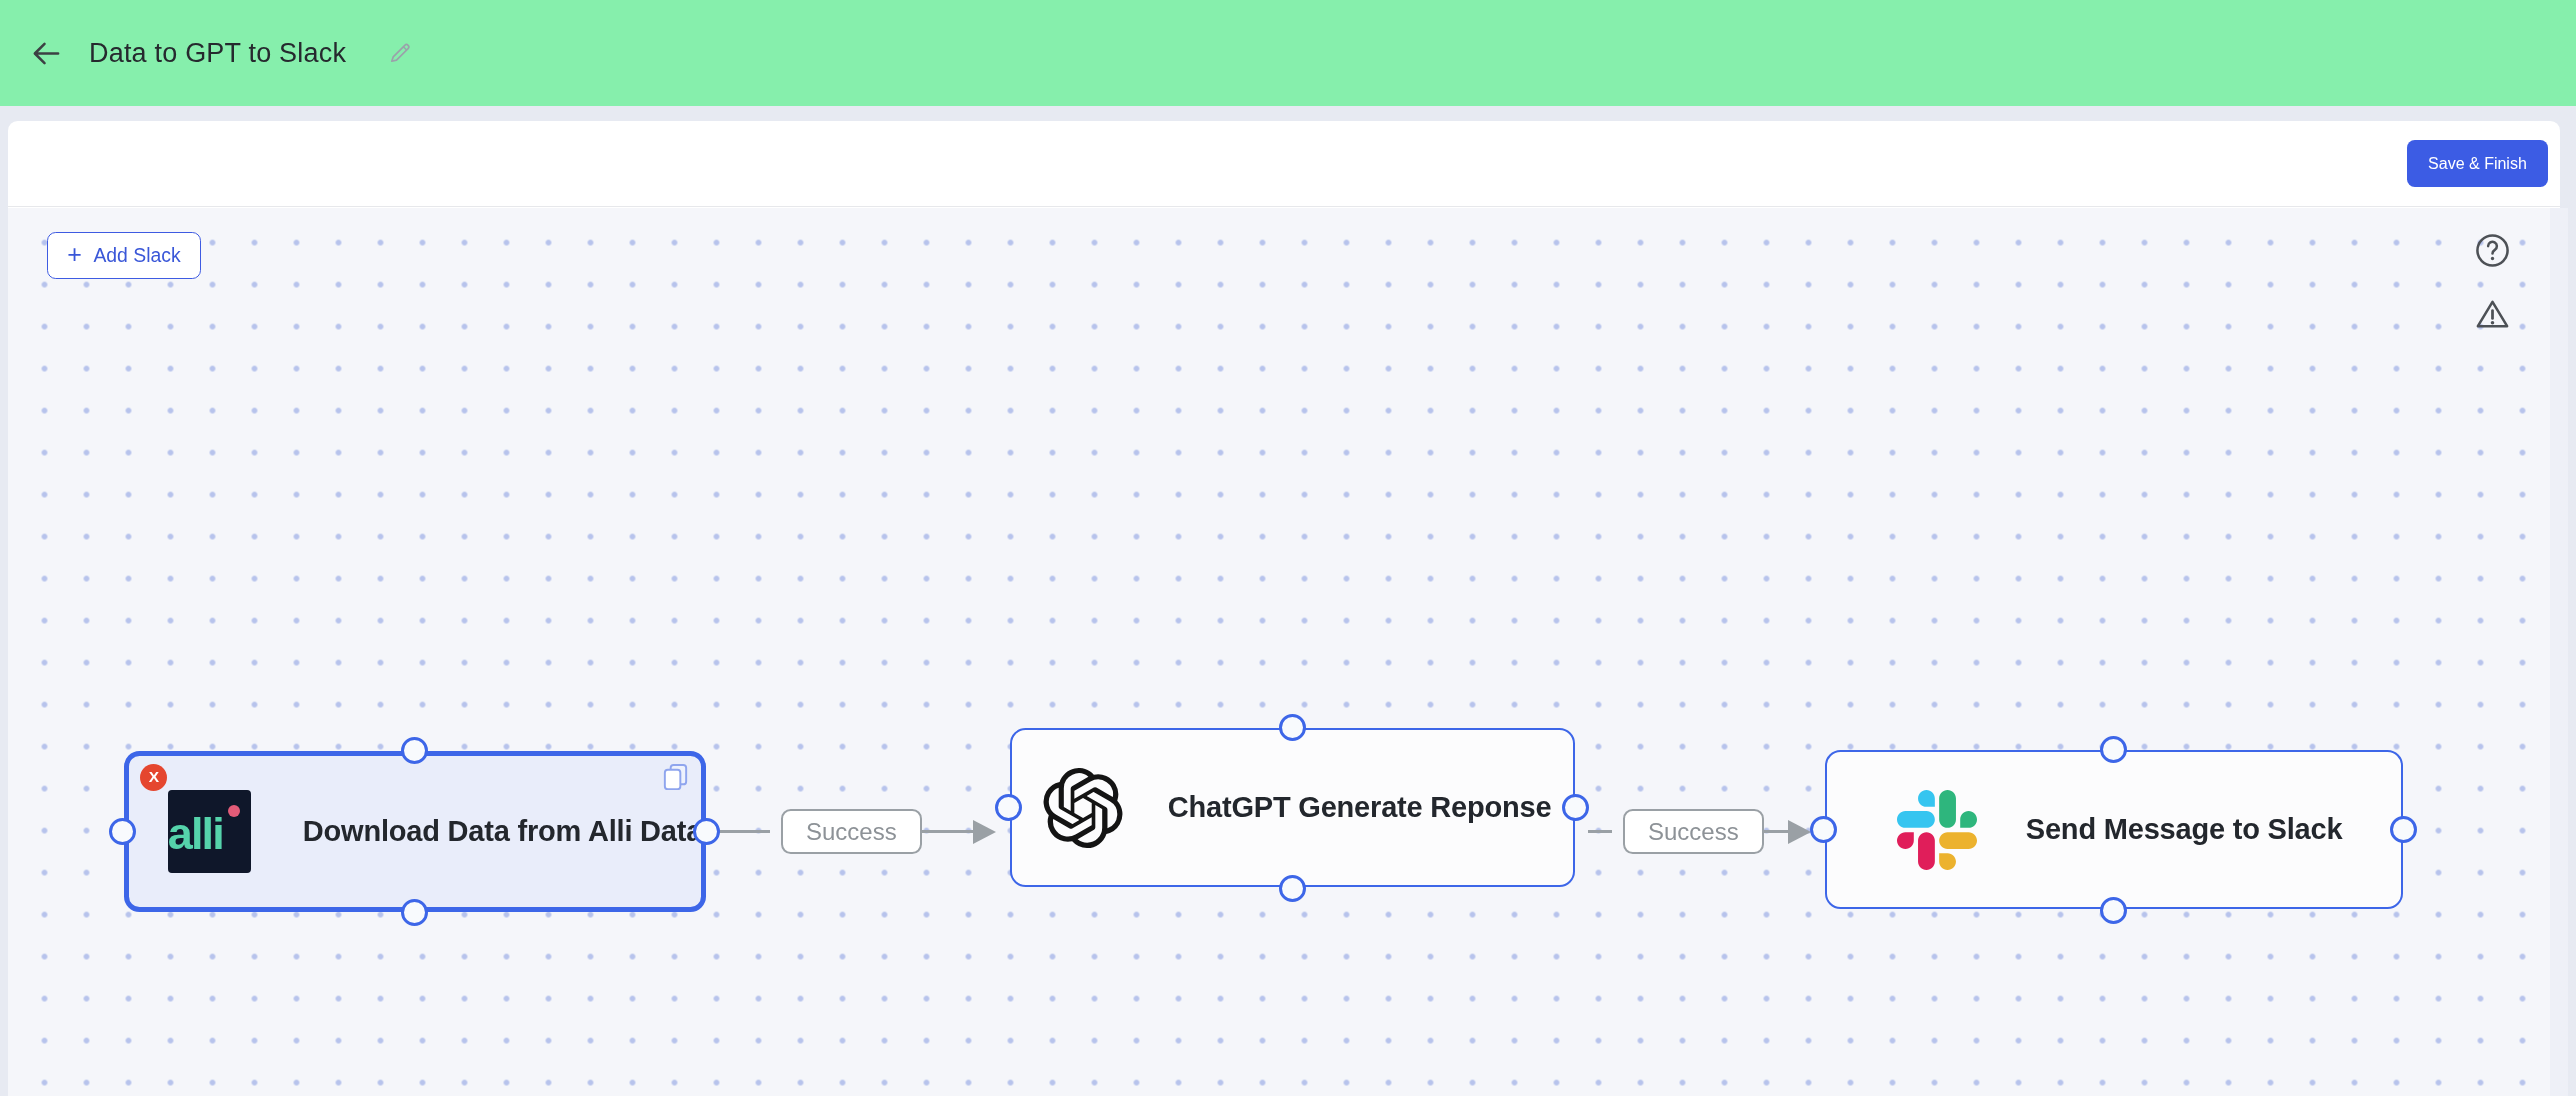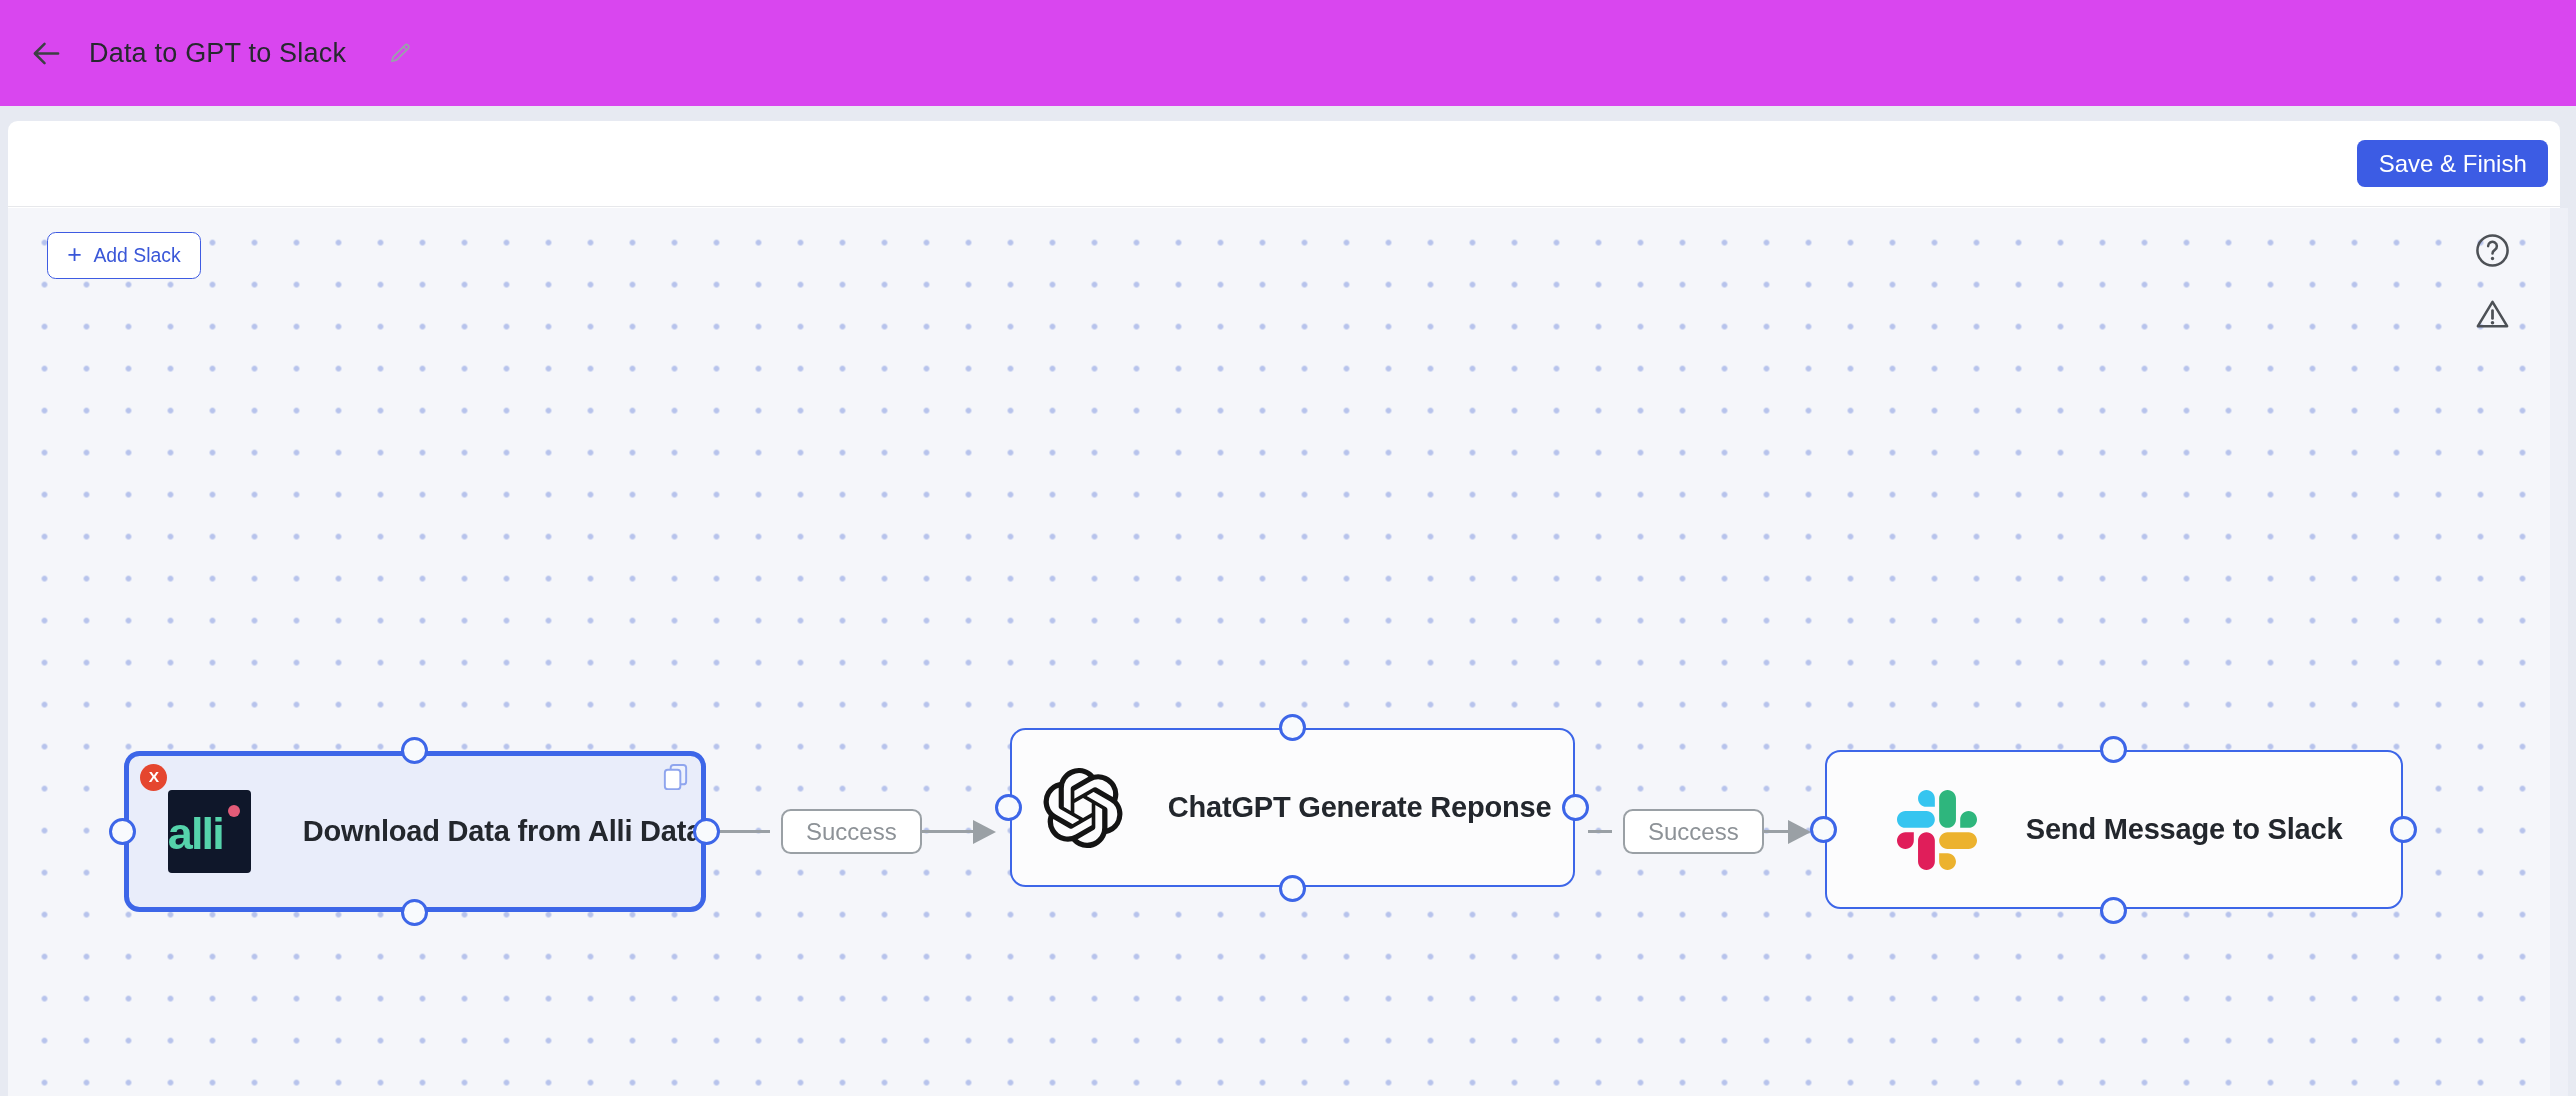--- a/index.html
+++ b/index.html
@@ -1,31 +1,31 @@
 <!DOCTYPE html>
 <html><head>
 <meta charset="utf-8">
 <style>
   html,body{margin:0;padding:0;}
   body{font-family:"Liberation Sans","DejaVu Sans",sans-serif;background:#e7eaf2;}
   #app{position:relative;width:2576px;height:1097px;overflow:hidden;background:#e7eaf2;}
 
   
-  .topbar{position:absolute;left:0;top:0;width:2576px;height:106px;background:#d946ef;
+  .topbar{position:absolute;left:0;top:0;width:2576px;height:106px;background:#86efac;
           display:flex;align-items:center;}
   .back-btn{margin-left:29px;width:33px;height:33px;display:flex;align-items:center;justify-content:center;cursor:pointer;}
   .wf-title{margin-left:27px;font-size:27px;color:#26292e;letter-spacing:0.2px;}
   .edit-btn{margin-left:39px;width:29px;height:29px;display:flex;align-items:center;justify-content:center;cursor:pointer;}
 
   
   .panel{position:absolute;left:7.8px;top:121px;width:2552px;height:975px;background:#ffffff;
          border-radius:9.7px 9.7px 0 0;}
   .toolbar{position:relative;height:85px;border-bottom:1.9px solid #e7e8eb;}
   .save-btn{position:absolute;right:11.6px;top:19.4px;height:47px;padding:0 21.4px;background:#3c5ce4;
-            color:#ffffff;font-size:24px;font-weight:500;border:none;border-radius:7.8px;
+            color:#ffffff;font-size:16px;font-weight:500;border:none;border-radius:7.8px;
             display:flex;align-items:center;cursor:pointer;}
 
   
   .canvas{position:absolute;left:0;top:87px;right:0;bottom:0;background:#f5f6fa;overflow:hidden;
           background-image:radial-gradient(circle,#b7c3ec 2.4px,rgba(183,195,236,.35) 3px,transparent 3.4px);
           background-size:42px 42px;background-position:15.5px 13.6px;}
   .right-strip{position:absolute;right:-7.8px;top:87px;bottom:0;width:17.5px;background:#eef0f7;}
 
   .add-task{position:absolute;left:39px;top:24px;height:47px;padding:0 19.4px;background:#ffffff;
             border:1.9px solid #3e5be2;border-radius:8.7px;color:#3a57d8;font-size:19.4px;font-weight:500;

